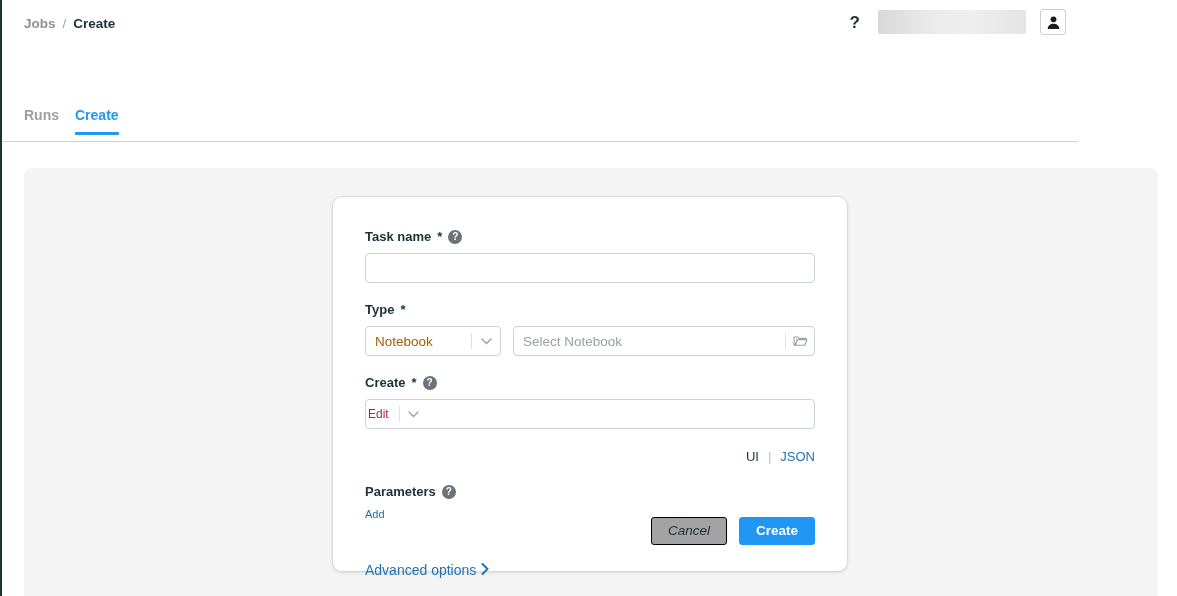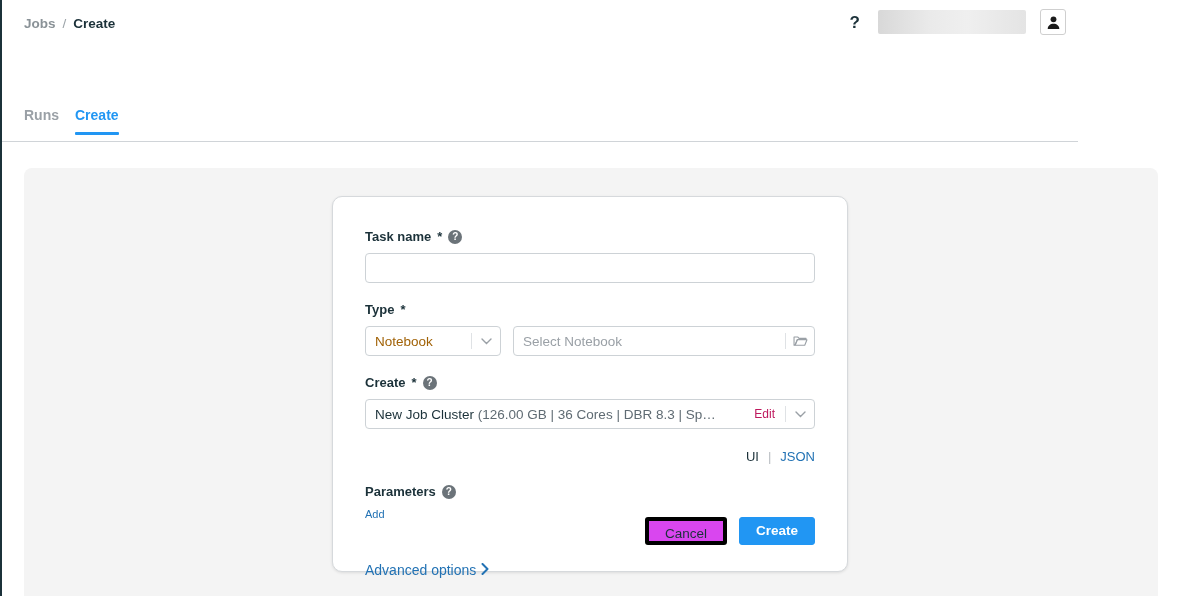--- a/index.html
+++ b/index.html
@@ -334,23 +334,24 @@
     height: 28px;
     border-radius: 3px;
     font-size: 13.5px;
     font-family: "Liberation Sans", sans-serif;
     padding: 0 16px;
     cursor: pointer;
     box-sizing: border-box;
     line-height: 26px;
   }
   .btn-cancel {
-    background: #d946ef;
-    border: 4px solid #000000;
-    color: #1b3139;
+    background: #a3a3a3;
+    border: 1px solid #000000;
+    color: #1b3139;
+    font-style: italic;
   }
   .btn-create {
     background: #2196f3;
     border: 1px solid #2196f3;
     color: #ffffff;
     font-weight: bold;
   }
 </style>
 </head>
 <body>
@@ -434,21 +435,20 @@
           </div>
 
           
           <div class="field-block">
             <div class="field-label">
               <span>Create</span>
               <span class="req-star">*</span>
               <span class="help-icon">?</span>
             </div>
             <div class="select-box cluster-select">
-              <span class="cluster-main"><span>New Job Cluster </span><span class="cluster-spec">(126.00 GB | 36 Cores | DBR 8.3 | Sp…</span></span>
               <span class="edit-link">Edit</span>
               <span class="sel-divider"></span>
               <span class="sel-caret">
                 <svg width="11" height="7" viewBox="0 0 11 7">
                     <path d="M1 1l4.5 4.5L10 1" stroke="#9aa0a6" stroke-width="1.4" fill="none" stroke-linecap="round"></path>
                   </svg>
               </span>
             </div>
           </div>
 

